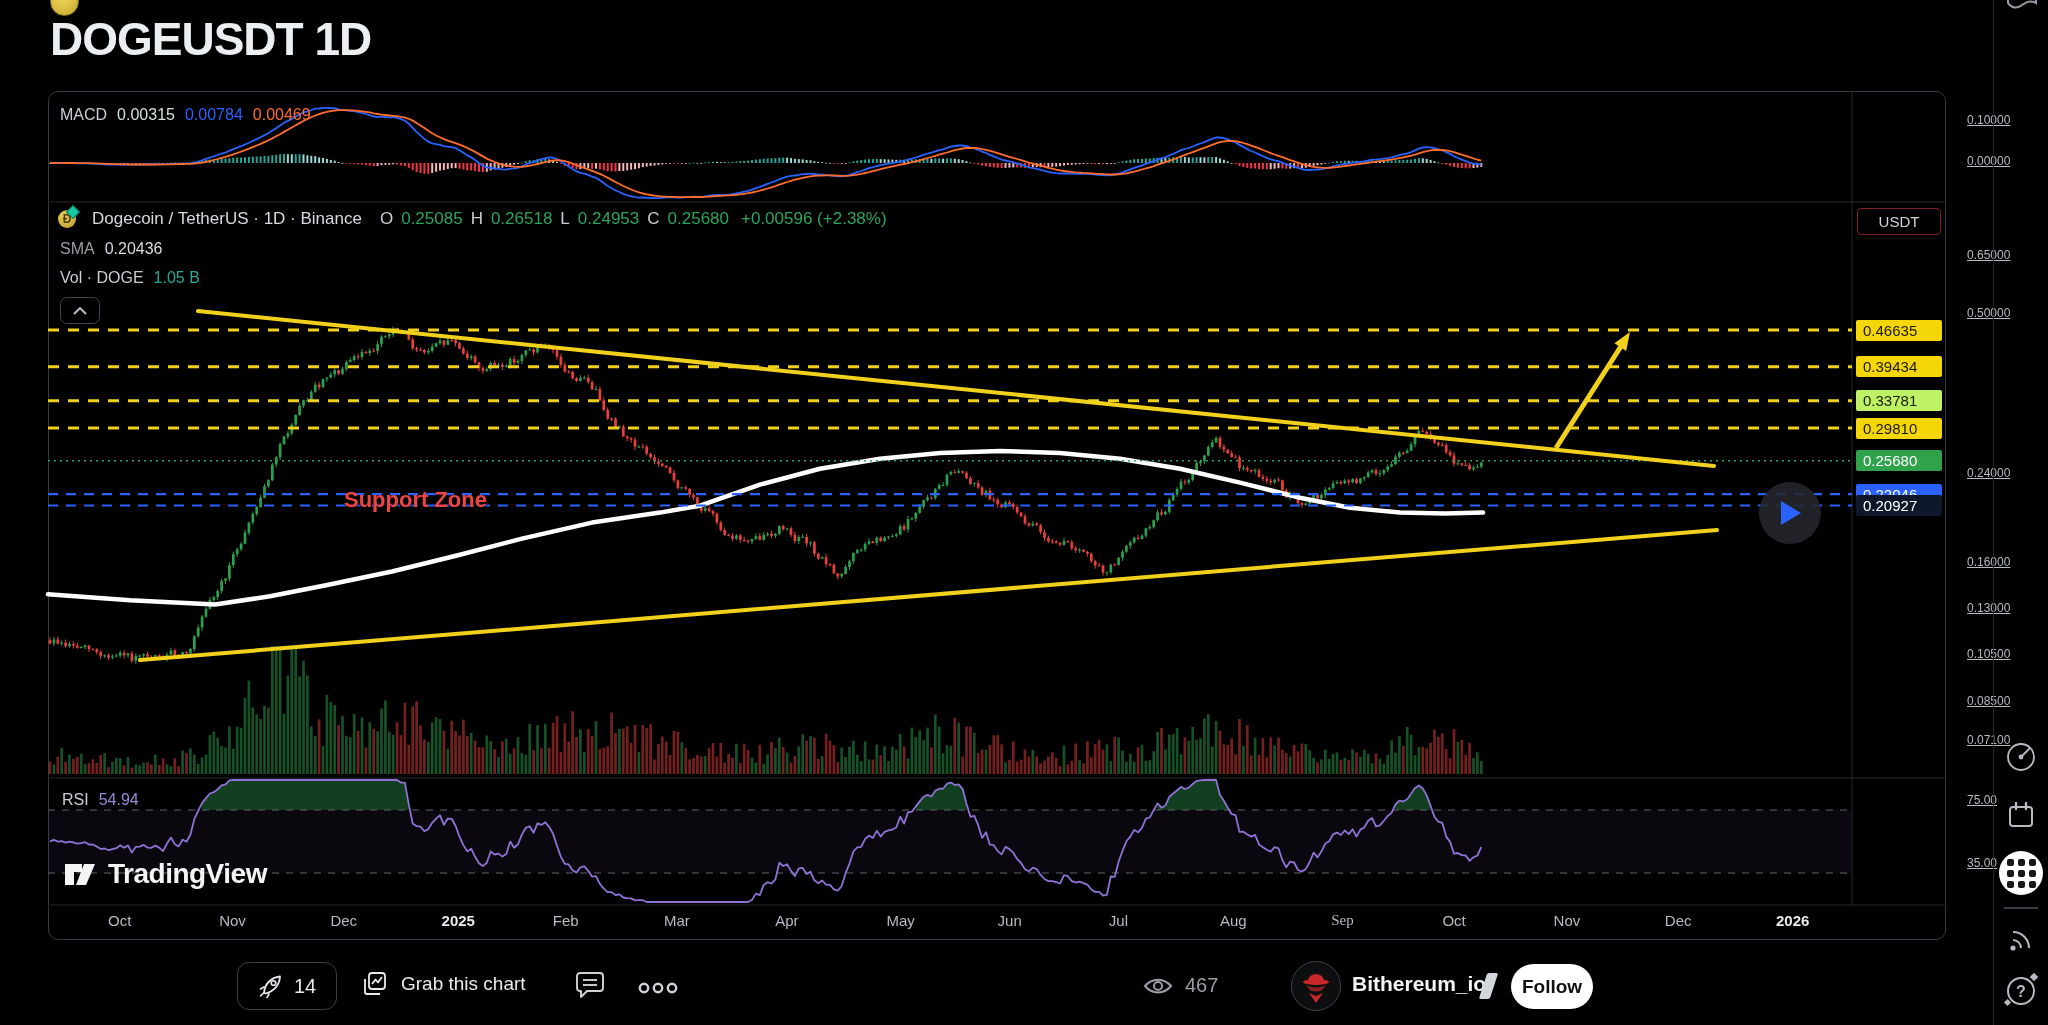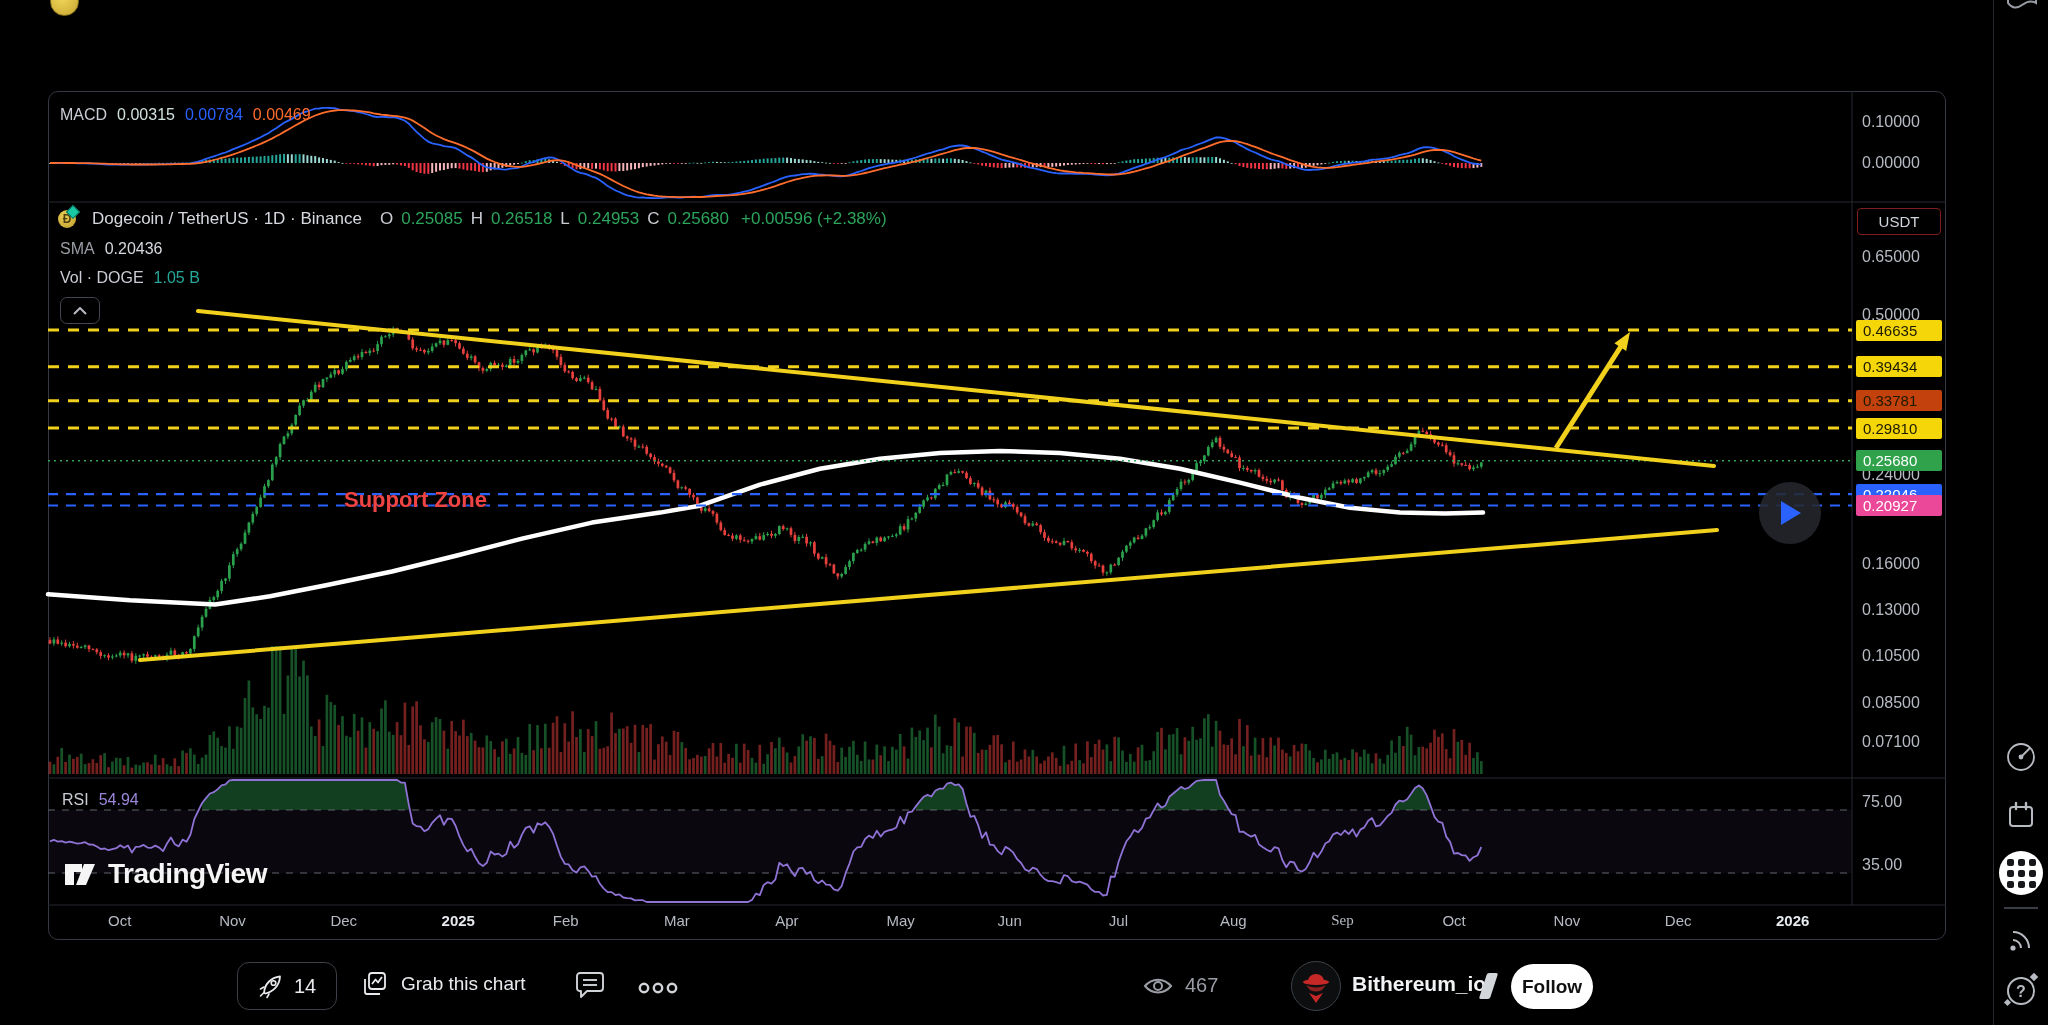--- a/index.html
+++ b/index.html
@@ -21,21 +21,21 @@
   .val-white{color:#d5d8de;}
   .doge-coin{position:relative;width:20px;height:20px;margin-right:6px;}
   .doge-coin .coin{position:absolute;left:0;top:1px;width:18px;height:18px;border-radius:50%;background:radial-gradient(circle at 40% 35%,#ecd055,#bd9c2c);color:#4d3f0e;font-size:12px;font-weight:700;text-align:center;line-height:18px;}
   .doge-coin .spark{position:absolute;right:0;top:-2px;width:8px;height:8px;background:#19c8a5;transform:rotate(45deg);border:1px solid #0b6e5a;}
   .collapse-btn{left:60px;top:297px;width:38px;height:25px;border:1px solid #41454e;border-radius:7px;display:flex;align-items:center;justify-content:center;}
   .usdt-btn{left:1857px;top:208px;width:82px;height:25px;border:1px solid #7f1d1d;border-radius:4px;display:flex;align-items:center;justify-content:center;font-size:15px;color:#d1d4dc;}
   .support-zone{left:344px;top:487px;font-size:22px;font-weight:700;color:#ef4444;text-shadow:0 1px 2px #000;}
   .play-btn{left:1759px;top:482px;width:62px;height:62px;border-radius:50%;background:rgba(36,39,46,0.88);display:flex;align-items:center;justify-content:center;}
   .watermark{left:62px;top:856px;display:flex;align-items:center;gap:10px;opacity:0.96;}
   .watermark .wm-text{font-size:28px;font-weight:700;color:#fff;letter-spacing:-0.5px;}
-  .pl{position:absolute;left:1862px;font-size:16px;color:#b6bac3;}
+  .pl{position:absolute;left:1967px;font-size:12px;color:#b6bac3;text-decoration:underline;}
   .badge{position:absolute;left:1856px;width:86px;height:21px;border-radius:2px;font-size:15px;display:flex;align-items:center;padding-left:7px;box-sizing:border-box;}
   .tl{position:absolute;top:912px;width:80px;font-size:15px;color:#b6bac3;}
   .tl.year{color:#e6e9ed;font-weight:700;}
   .toolbar-item{display:flex;align-items:center;}
   .boost-pill{left:237px;top:962px;width:98px;height:46px;border:1.5px solid #3c3f46;border-radius:12px;display:flex;align-items:center;justify-content:center;gap:10px;font-size:20px;color:#e8eaee;}
   .grab-btn{left:360px;top:970px;gap:13px;font-size:19px;color:#e8eaee;}
   .icon-btn{color:#d0d3d8;}
   .views{left:1143px;top:974px;gap:12px;font-size:20px;color:#9a9da5;}
   .avatar{left:1291px;top:961px;width:50px;height:50px;border-radius:50%;background:#0d0e10;border:1px solid #3c4047;box-sizing:border-box;overflow:hidden;}
   .username{left:1352px;top:972px;font-size:21px;font-weight:700;color:#f2f3f5;}
@@ -46,20 +46,21 @@
   .apps-btn{position:absolute;left:5px;top:851px;width:44px;height:44px;border-radius:50%;background:#fff;display:grid;grid-template-columns:repeat(3,7px);grid-template-rows:repeat(3,7px);gap:4px;align-content:center;justify-content:center;}
   .apps-btn i{background:#17181b;border-radius:2px;}
   .sb-divider{position:absolute;left:10px;top:907px;width:34px;height:0;border-top:2px solid #3a3d44;}
 </style>
 </head>
 <body>
 
 <div id="app">
 
   <div class="abs doge-logo"></div>
+  <div class="abs page-title">DOGEUSDT 1D</div>
 
   <div class="abs chart-frame"></div>
   <svg id="chart-svg" class="abs" width="2048" height="1025" viewBox="0 0 2048 1025">
       <rect x="48" y="810" width="1804" height="63" fill="rgba(126,87,194,0.08)"></rect>
       <line x1="48" y1="202" x2="1946" y2="202" stroke="#26282e" stroke-width="1"></line>
       <line x1="48" y1="778" x2="1946" y2="778" stroke="#26282e" stroke-width="1"></line>
       <line x1="48" y1="905" x2="1946" y2="905" stroke="#26282e" stroke-width="1"></line>
       <line x1="1852" y1="91" x2="1852" y2="905" stroke="#26282e" stroke-width="1"></line>
       <rect x="48.65" y="761.6959434433052" width="2.7" height="12.304056556694784" fill="rgba(232,64,61,0.5)"></rect>
       <rect x="52.55" y="764.3256318026491" width="2.7" height="9.674368197350907" fill="rgba(43,161,77,0.5)"></rect>
@@ -1621,25 +1622,25 @@
       <div class="pl" style="top: 466.496px;">0.24000</div>
       <div class="pl" style="top: 555.252px;">0.16000</div>
       <div class="pl" style="top: 600.704px;">0.13000</div>
       <div class="pl" style="top: 647.456px;">0.10500</div>
       <div class="pl" style="top: 693.711px;">0.08500</div>
       <div class="pl" style="top: 733.107px;">0.07100</div>
       <div class="pl" style="top: 793px;">75.00</div>
       <div class="pl" style="top: 856px;">35.00</div>
       <div class="badge" style="top: 319.581px; background: rgb(245, 214, 9); color: rgb(26, 26, 0);">0.46635</div>
       <div class="badge" style="top: 356.296px; background: rgb(245, 214, 9); color: rgb(26, 26, 0);">0.39434</div>
-      <div class="badge" style="top: 390.166px; background: #c2410c; color: rgb(26, 26, 0);">0.33781</div>
+      <div class="badge" style="top: 390.166px; background: #bef264; color: rgb(26, 26, 0);">0.33781</div>
       <div class="badge" style="top: 417.54px; background: rgb(245, 214, 9); color: rgb(26, 26, 0);">0.29810</div>
       <div class="badge" style="top: 450.185px; background: rgb(49, 162, 76); color: rgb(255, 255, 255);">0.25680</div>
       <div class="badge" style="top: 483.585px; background: rgb(41, 98, 255); color: rgb(255, 255, 255);">0.22046</div>
-      <div class="badge" style="top: 494.988px; background: #ec4899; color: rgb(255, 255, 255);">0.20927</div>
+      <div class="badge" style="top: 494.988px; background: #0f172a; color: rgb(255, 255, 255);">0.20927</div>
     </div>
   <div id="time-labels" class="abs" style="left:0;top:0;">
       <div class="tl" style="left: 108px;">Oct</div>
       <div class="tl" style="left: 219.2px;">Nov</div>
       <div class="tl" style="left: 330.4px;">Dec</div>
       <div class="tl year" style="left: 441.6px;">2025</div>
       <div class="tl" style="left: 552.8px;">Feb</div>
       <div class="tl" style="left: 664px;">Mar</div>
       <div class="tl" style="left: 775.2px;">Apr</div>
       <div class="tl" style="left: 886.4px;">May</div>

